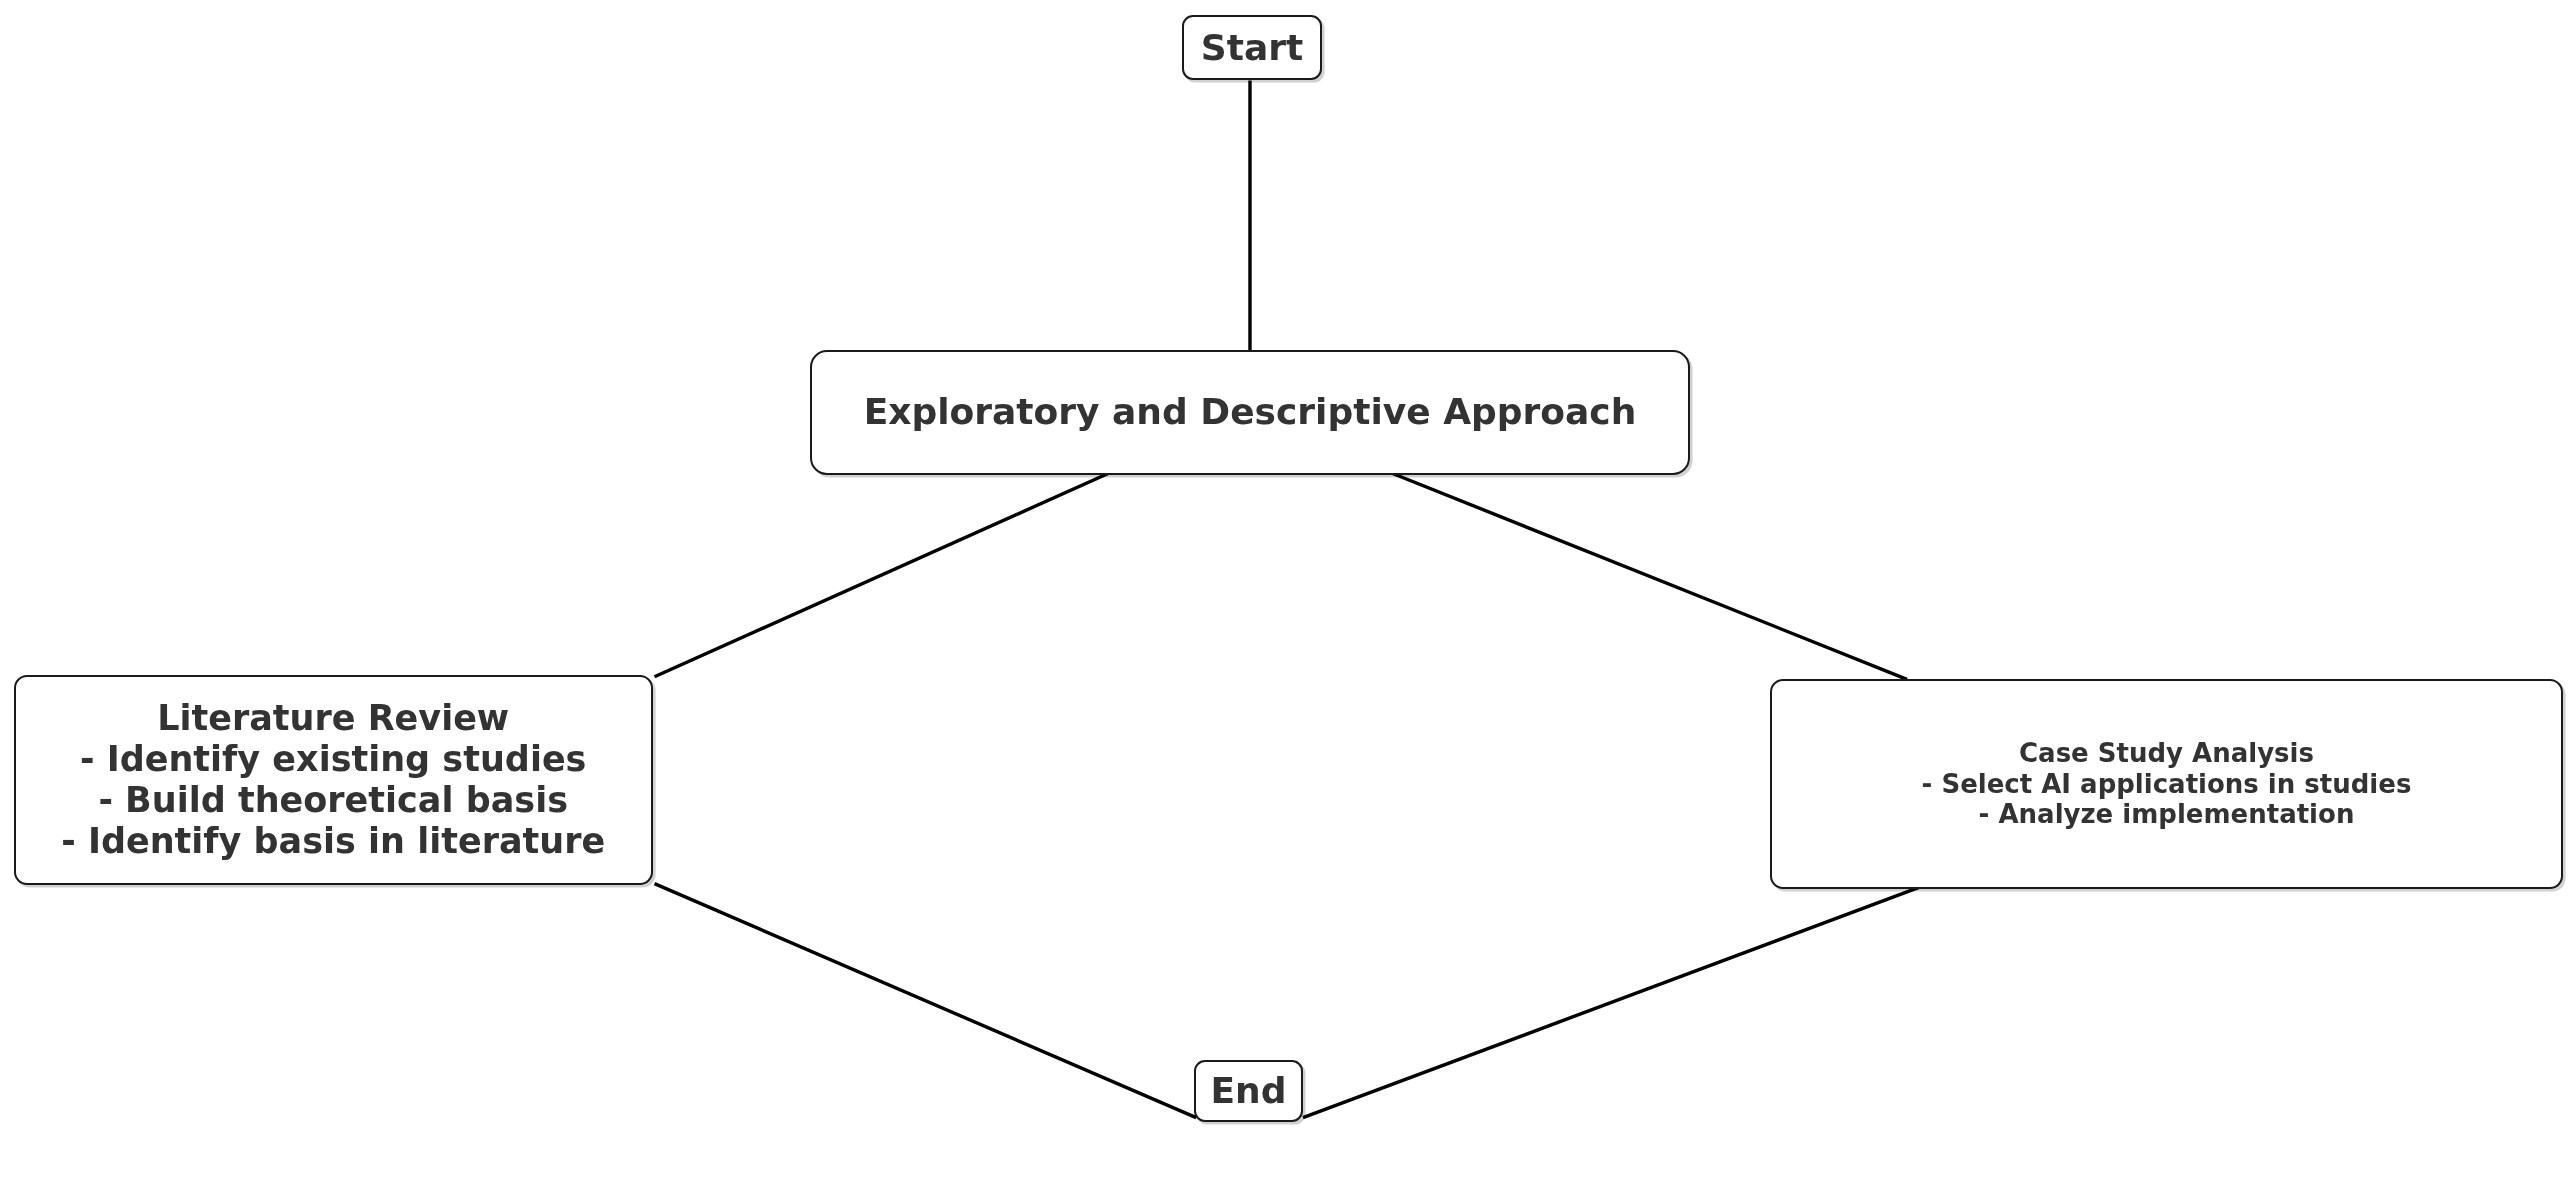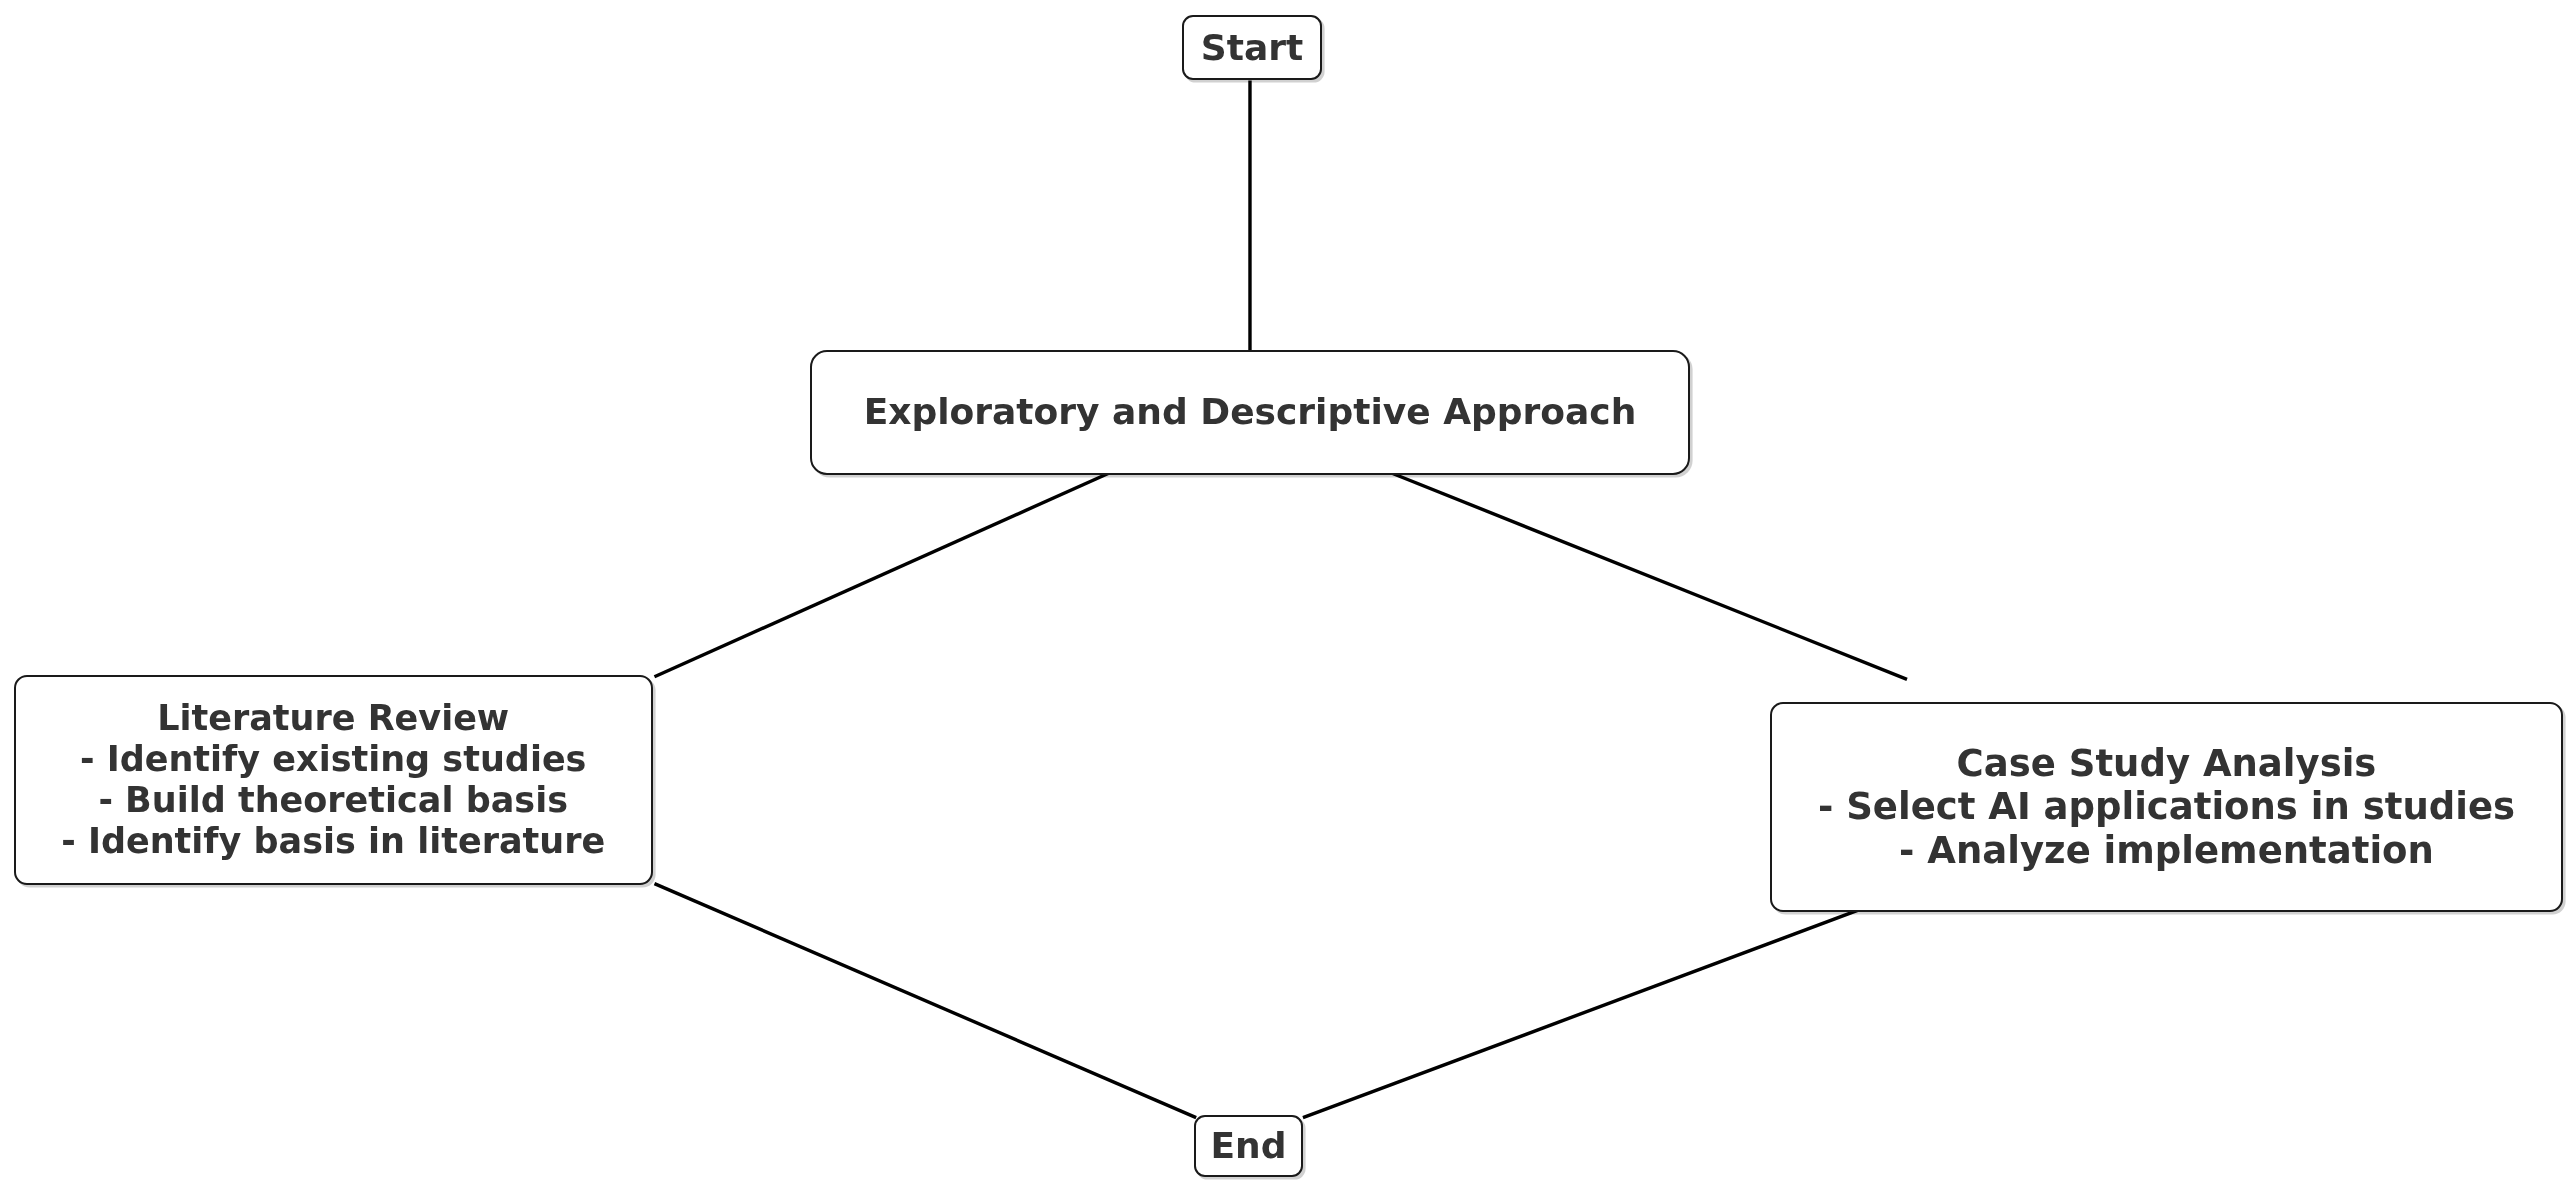--- a/index.html
+++ b/index.html
@@ -50,21 +50,21 @@
   #node-start {
     left: 1182px;
     top: 15.4px;
     width: 140px;
     height: 65px;
     font-size: 36px;
     border-radius: 11px;
   }
   #node-end {
     left: 1194px;
-    top: 1115px;
+    top: 1060px;
     width: 109px;
     height: 62px;
     font-size: 36px;
     border-radius: 11px;
   }
   
   #node-approach {
     left: 810px;
     top: 350px;
     width: 880px;
@@ -77,24 +77,24 @@
     left: 13.7px;
     top: 675px;
     width: 639px;
     height: 210px;
     font-size: 35px;
     border-radius: 13px;
   }
   
   #node-casestudy {
     left: 1770px;
-    top: 702px;
+    top: 679px;
     width: 793px;
     height: 210px;
-    font-size: 37px;
+    font-size: 26px;
     border-radius: 13px;
   }
 </style>
 </head>
 <body>
 
 <div id="flowchart-canvas">
 
   <svg id="flowchart-svg" viewBox="0 0 3015 1396" xmlns="http://www.w3.org/2000/svg">
     <g stroke="#000000" stroke-width="4" fill="none" stroke-linecap="butt">

